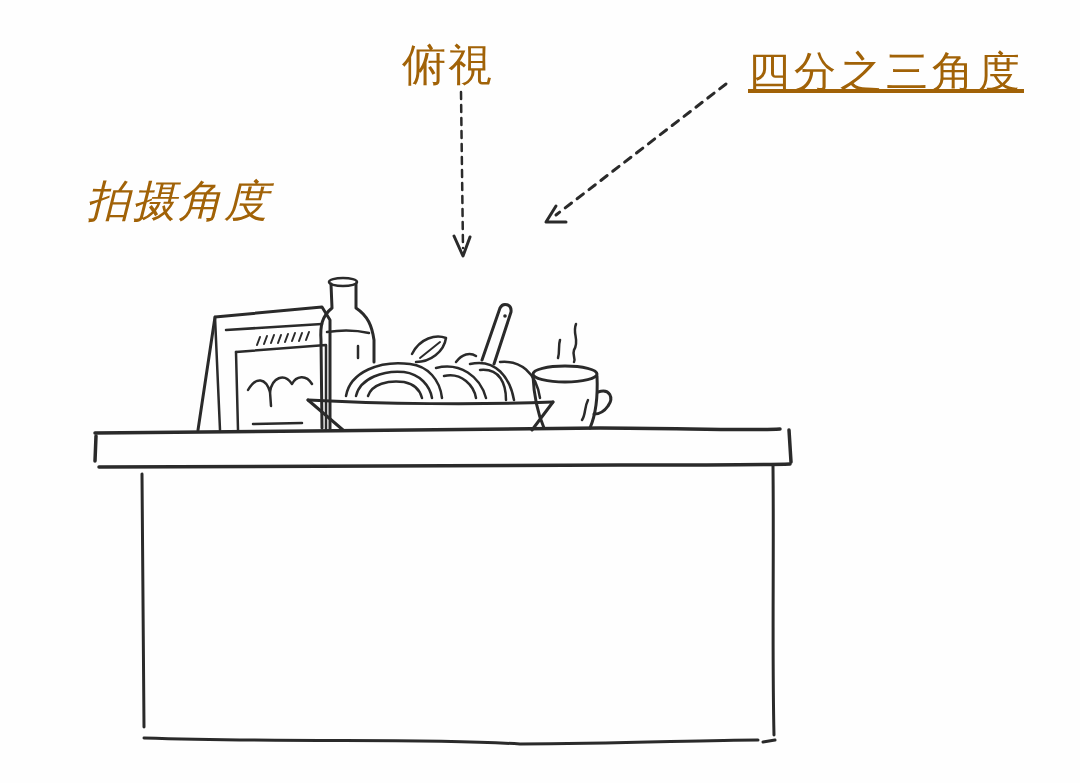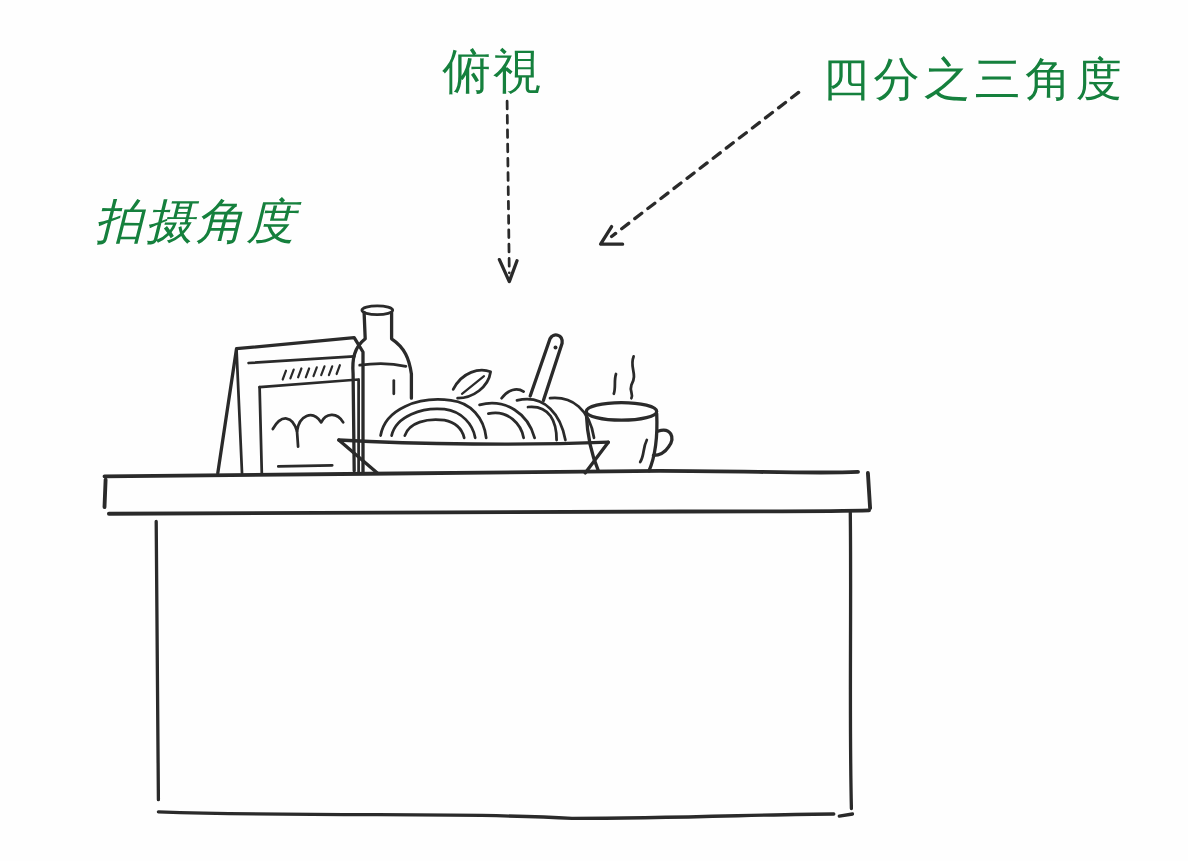--- a/index.html
+++ b/index.html
@@ -6,29 +6,29 @@
     .canvas {
       position: relative;
       width: 1080px;
       height: 783px;
       background: #fefefe;
       overflow: hidden;
       font-family: "DejaVu Sans", sans-serif;
     }
     .label {
       position: absolute;
-      color: #15803d;
+      color: #a16207;
       font-family: "DejaVu Sans", sans-serif;
       font-weight: normal;
       letter-spacing: 2px;
       white-space: nowrap;
     }
     .label-shoot { left: 86px; top: 172px; font-size: 44px; font-style: italic; }
     .label-top { left: 402px; top: 36px; font-size: 44px; }
-    .label-three-quarter { left: 748px; top: 44px; font-size: 42px; letter-spacing: 4px; }
+    .label-three-quarter { left: 748px; top: 44px; font-size: 42px; letter-spacing: 4px; text-decoration: underline; }
     svg.drawing { position: absolute; left: 0; top: 0; }
     .ink { stroke: #2a2a2a; fill: none; stroke-linecap: round; stroke-linejoin: round; }
   </style>
 </head>
 <body>
 
 <div class="canvas">
 
   <div class="label label-shoot">拍摄角度</div>
   <div class="label label-top">俯視</div>

